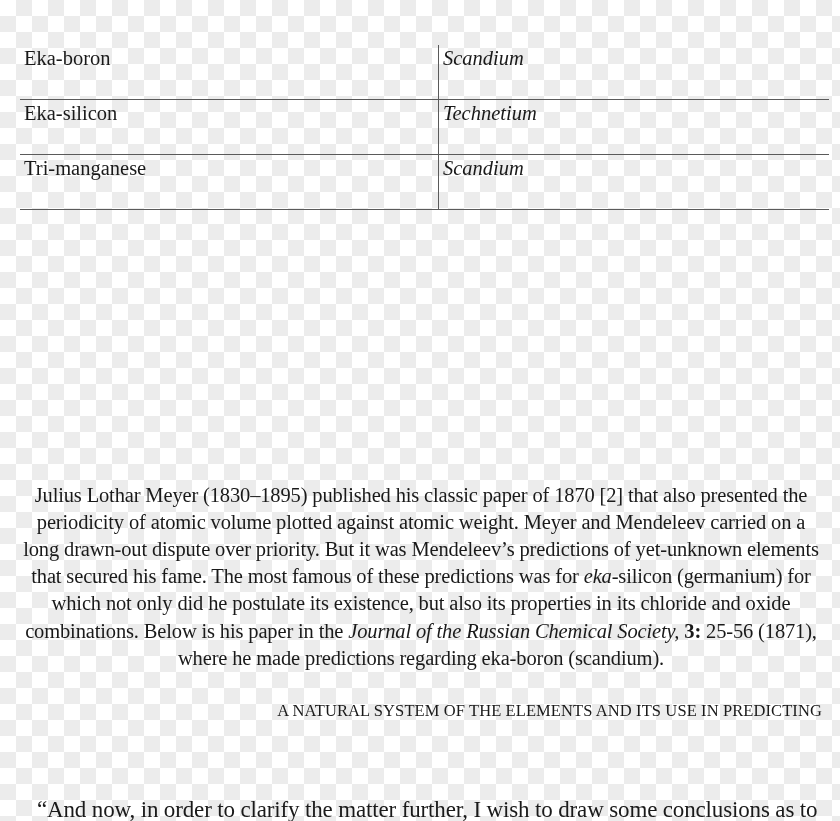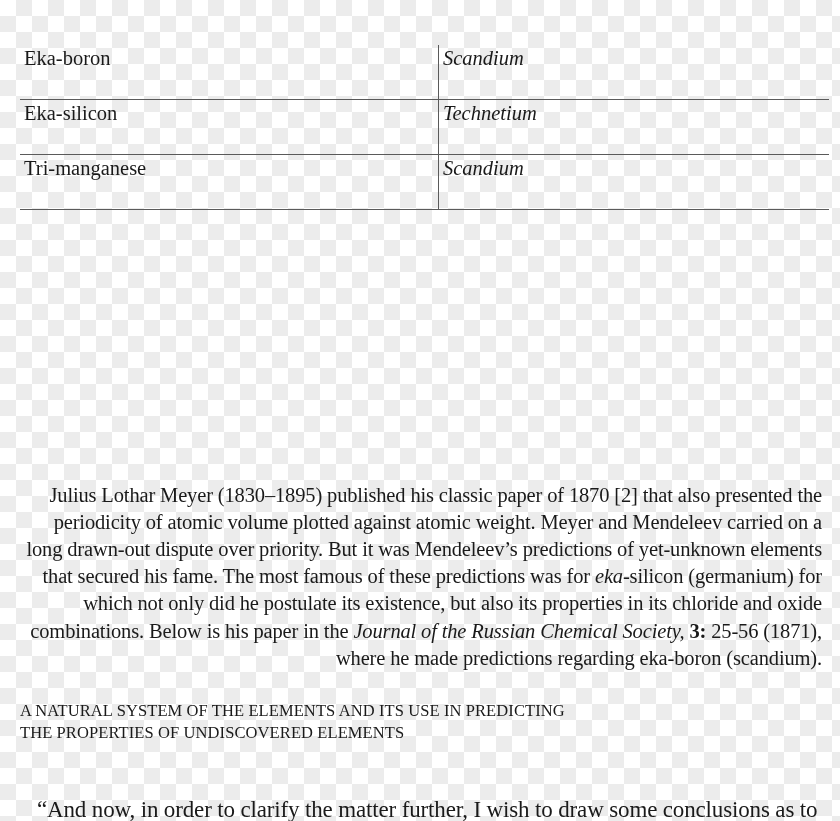--- a/index.html
+++ b/index.html
@@ -67,33 +67,33 @@
   }
 
   
   .body-para {
     position: absolute;
     left: 20px;
     top: 446px;
     width: 802px;
     font-size: 20.5px;
     line-height: 27.2px;
-    text-align: right;
+    text-align: center;
     letter-spacing: -0.15px;
   }
   .body-para .it { font-style: italic; }
   .body-para .bd { font-weight: bold; }
 
   
   .doc-heading {
     position: absolute;
     left: 20px;
     top: 685px;
     width: 802px;
-    text-align: left;
+    text-align: right;
     font-size: 16.5px;
     line-height: 22px;
     letter-spacing: 0.1px;
   }
   .doc-heading .hline { display: block; }
 
   
   .quote-line {
     position: absolute;
     left: 37px;
@@ -135,18 +135,17 @@
             <span class="cell-text">Scandium</span>
           </td>
       </tr>
     </tbody>
   </table>
 
   <p class="body-para"><span>Julius Lothar Meyer (1830–1895)  published his classic paper of 1870 [2] that also presented the periodicity of atomic volume plotted against atomic weight. Meyer and Mendeleev carried on a long drawn-out dispute over priority. But it was Mendeleev’s predictions of yet-unknown elements that secured his fame. The most famous of these predictions was for </span><span class="it">eka</span><span>-silicon (germanium) for which not only did he postulate its existence, but also its properties in its chloride and oxide combinations. Below is his paper in the </span><span class="it">Journal of the Russian Chemical Society,</span><span> </span><span class="bd">3:</span><span> 25-56 (1871), where he made predictions regarding  eka-boron (scandium).</span></p>
 
   <div class="doc-heading">
     <span class="hline">A NATURAL SYSTEM OF THE ELEMENTS AND ITS USE IN PREDICTING</span>
-    <span class="hline">THE PROPERTIES OF UNDISCOVERED ELEMENTS</span>
   </div>
 
   <p class="quote-line">“And now, in order to clarify the matter further, I wish to draw some conclusions as to</p>
 
 </div>
 
 </body></html>

